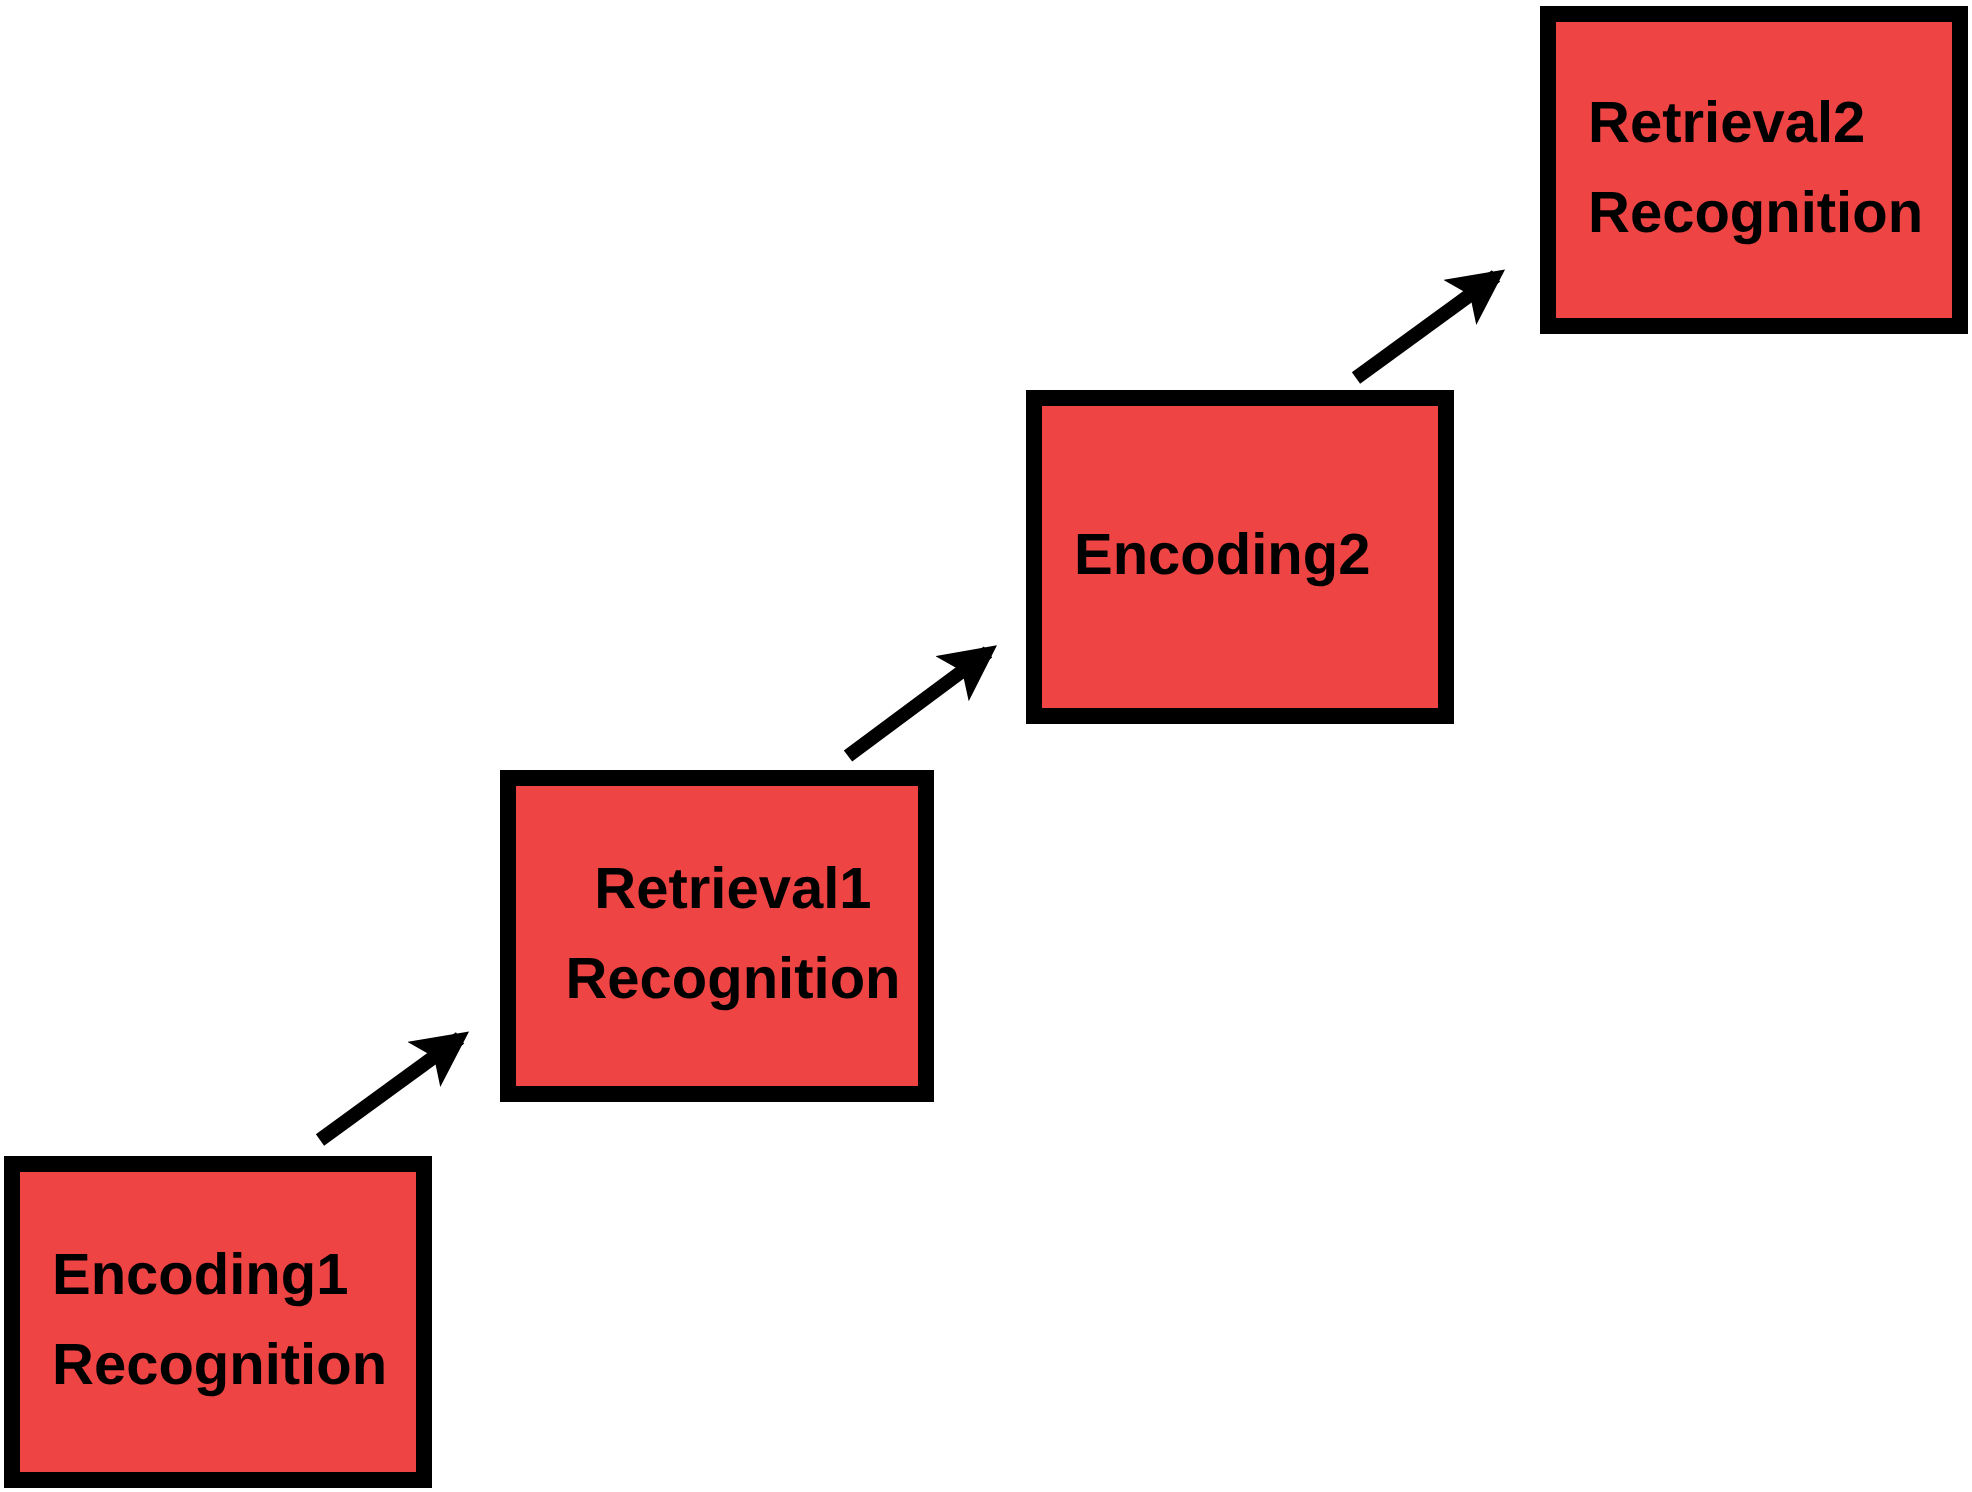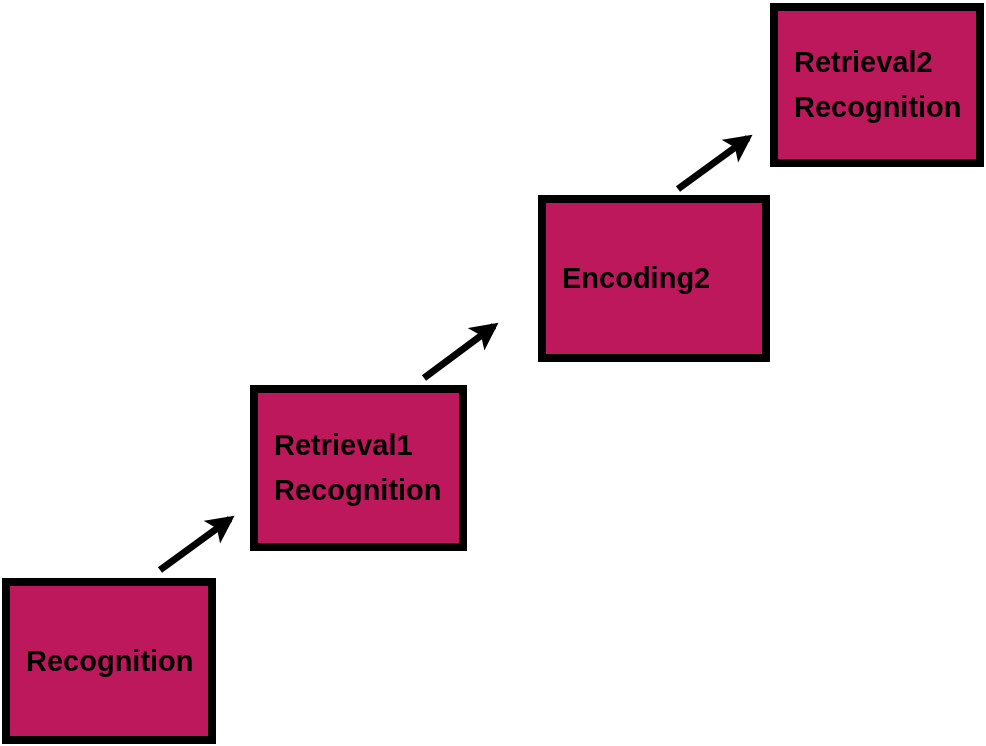--- a/index.html
+++ b/index.html
@@ -12,37 +12,37 @@
     width: 986px;
     height: 746px;
     background: #ffffff;
     overflow: hidden;
     font-family: "Liberation Sans", sans-serif;
   }
   .dbox {
     position: absolute;
     box-sizing: border-box;
     border: 8px solid #000000;
-    background: #be185d;
+    background: #ef4444;
     display: flex;
     flex-direction: column;
     justify-content: center;
     padding-left: 16px;
   }
   .dbox .line {
     font-size: 29px;
     font-weight: bold;
     color: #000000;
     line-height: 45px;
     white-space: nowrap;
     letter-spacing: 0px;
   }
   #box-encoding1  { left: 2px;   top: 578px; width: 214px; height: 166px; }
-  #box-retrieval1 { left: 250px; top: 385px; width: 217px; height: 166px; }
-  #box-encoding2  { left: 538px; top: 195px; width: 232px; height: 167px; }
+  #box-retrieval1 { left: 250px; top: 385px; width: 217px; height: 166px; text-align: center; }
+  #box-encoding2  { left: 513px; top: 195px; width: 214px; height: 167px; }
   #box-retrieval2 { left: 770px; top: 3px;   width: 214px; height: 164px; }
   svg.arrow-layer {
     position: absolute;
     left: 0;
     top: 0;
     width: 986px;
     height: 746px;
     pointer-events: none;
   }
 </style>
@@ -62,20 +62,21 @@
     </g>
     <g>
       <line x1="424" y1="378" x2="494" y2="326" stroke="#000000" stroke-width="7" marker-end="url(#arrowhead)"></line>
     </g>
     <g>
       <line x1="678" y1="189" x2="748" y2="138" stroke="#000000" stroke-width="7" marker-end="url(#arrowhead)"></line>
     </g>
   </svg>
 
   <div class="dbox" id="box-encoding1">
+    <span class="line">Encoding1</span>
     <span class="line">Recognition</span>
   </div>
 
   <div class="dbox" id="box-retrieval1">
     <span class="line">Retrieval1</span>
     <span class="line">Recognition</span>
   </div>
 
   <div class="dbox" id="box-encoding2">
     <span class="line">Encoding2</span>

